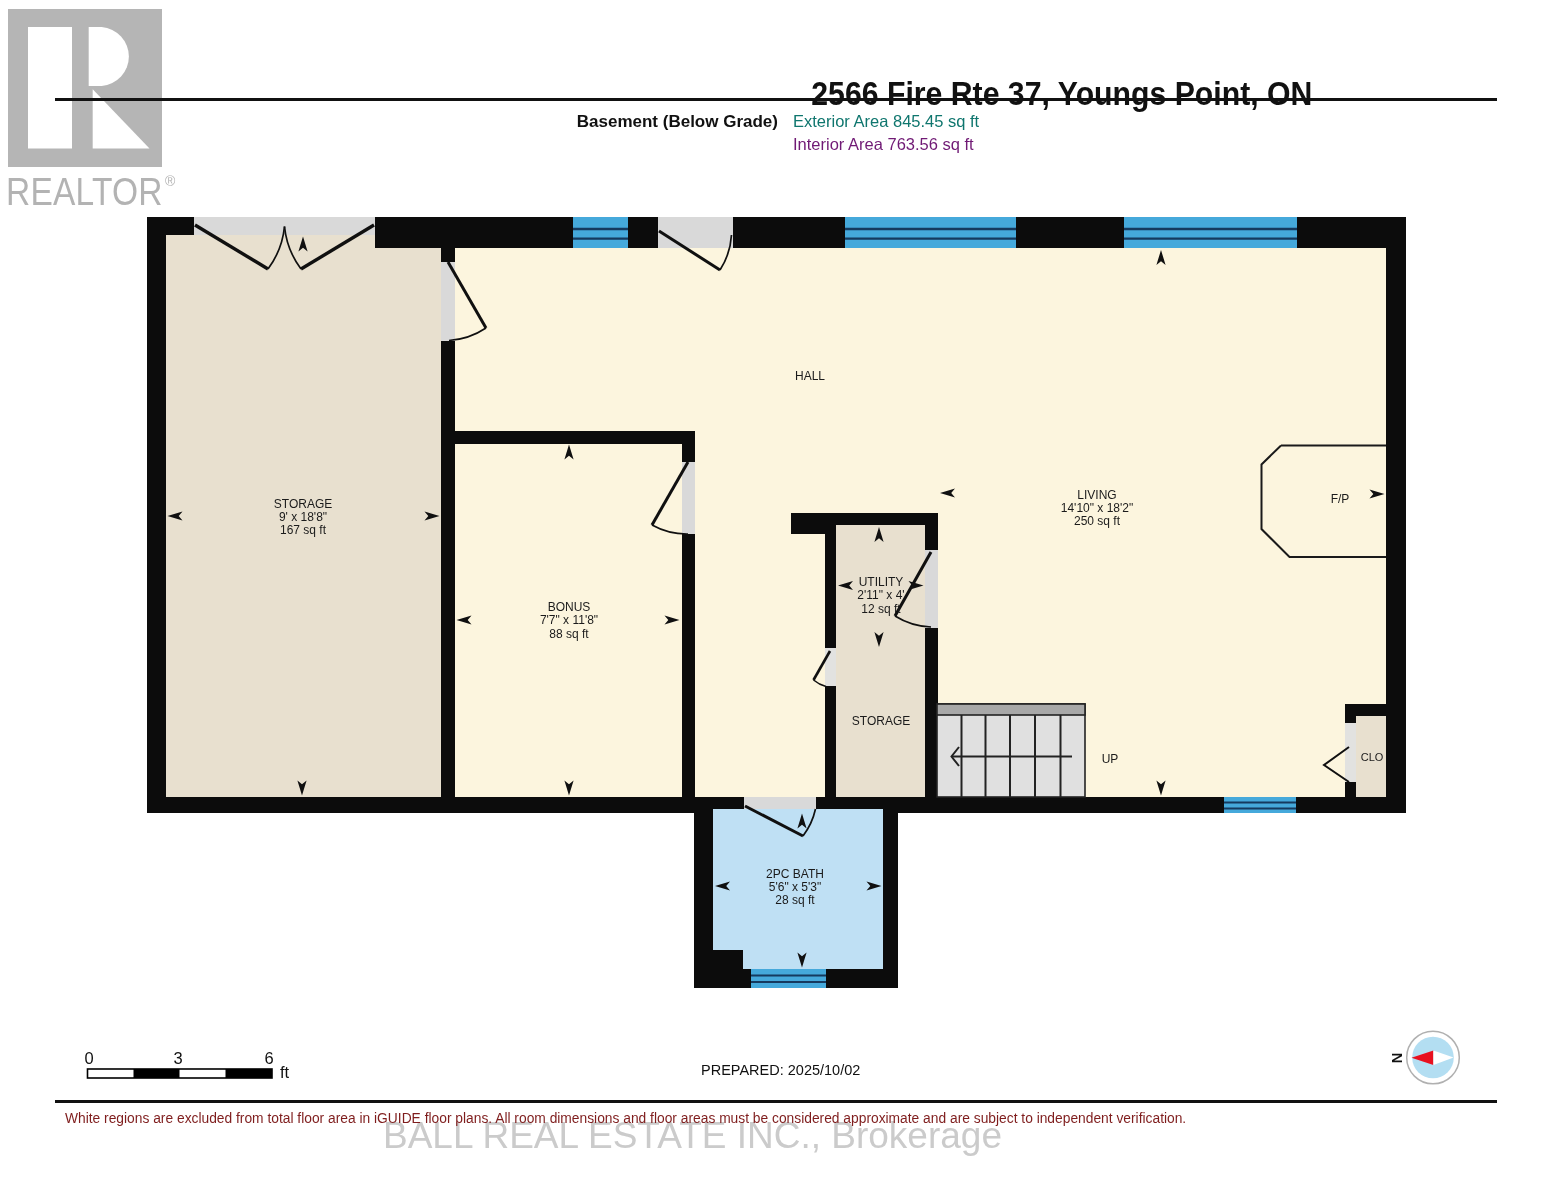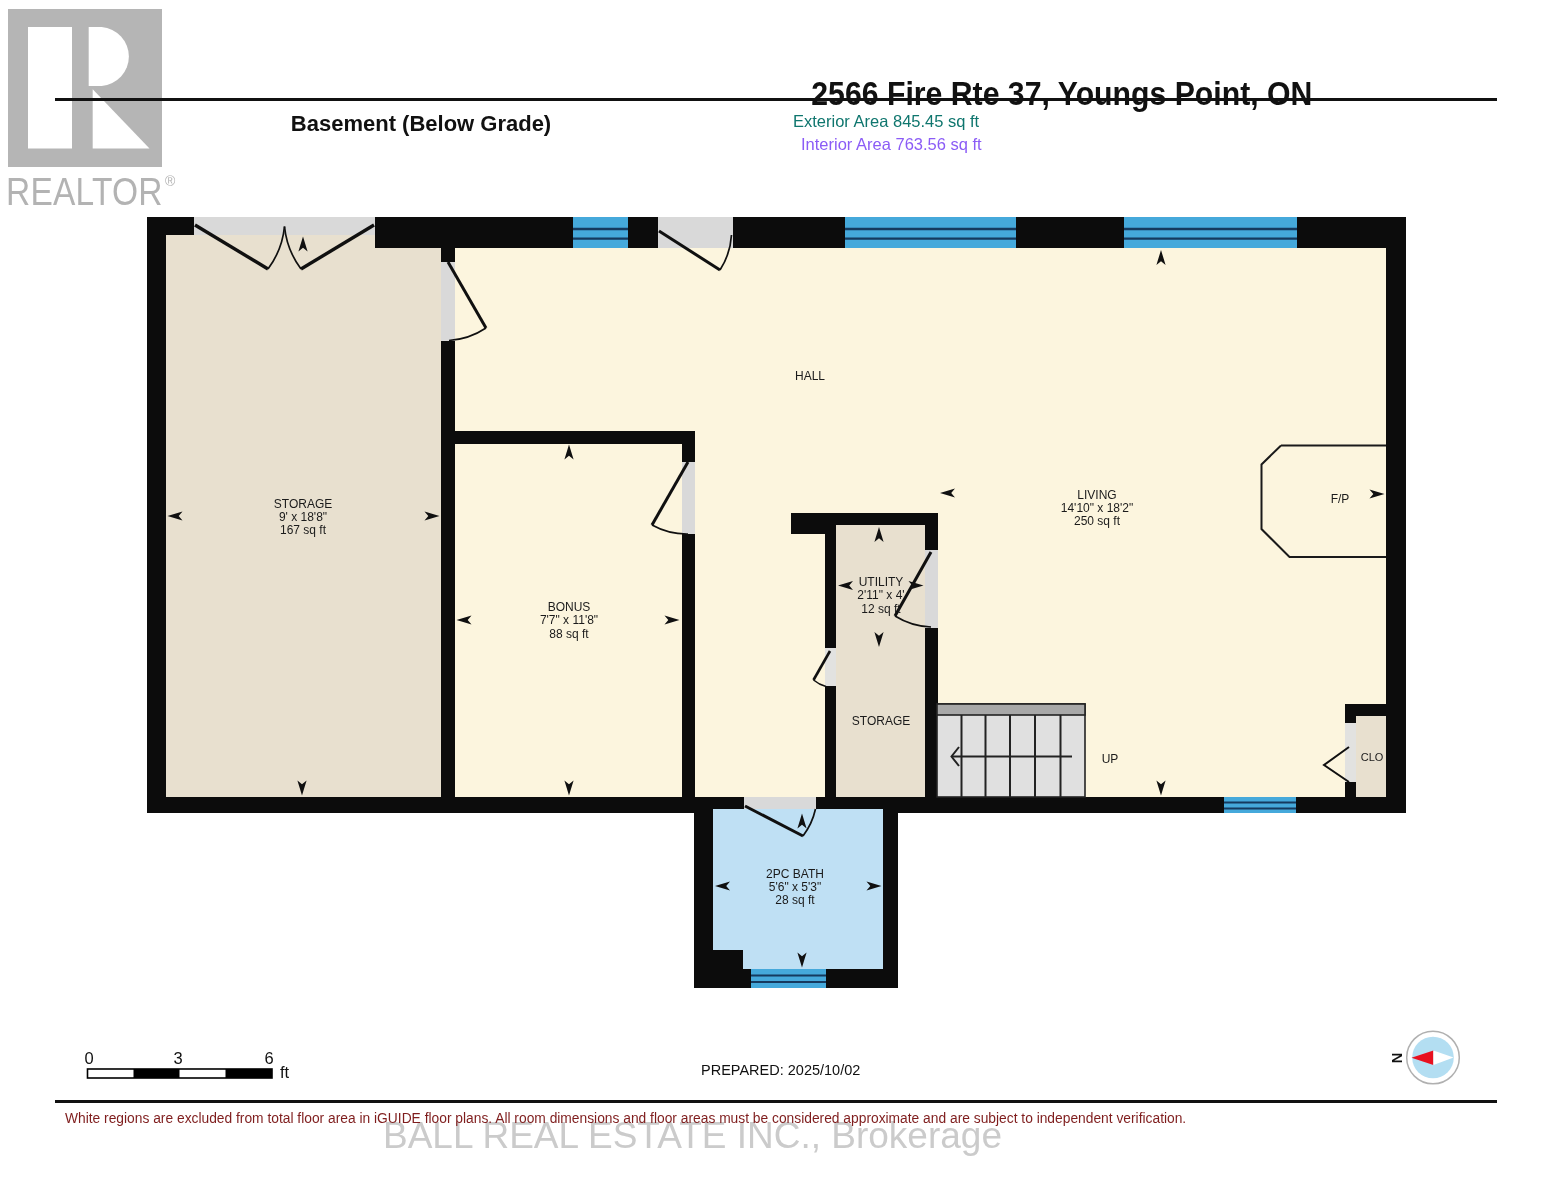--- a/index.html
+++ b/index.html
@@ -15,25 +15,25 @@
   <path d="M88.7,27 h13 a29.6,29.6 0 0 1 0,59 h-13 z" fill="#ffffff"></path>
   <path d="M92.7,89.3 L149.5,148.4 L92.7,148.4 Z" fill="#ffffff"></path>
   <text x="6" y="205" font-size="39" fill="#b3b3b3" transform="scale(0.86,1)" transform-origin="6 205" font-family="Liberation Sans, sans-serif" textLength="182">REALTOR</text>
   <text x="165" y="186" font-size="14" fill="#b3b3b3" font-family="Liberation Sans, sans-serif">®</text>
 </svg>
 
 <div class="abs" style="left:0;top:52px;width:1344px;text-align:right;font-size:34px;line-height:1;font-weight:bold;color:#111;margin-top:24px;"><span style="display:inline-block;transform:scaleX(0.889);transform-origin:50% 50%;white-space:nowrap;">2566 Fire Rte 37, Youngs Point, ON</span></div>
 
 <div class="abs" style="left:55px;top:98px;width:1442px;height:2.6px;background:#111;"></div>
 
-<div class="abs" style="left:0px;top:113px;width:778px;text-align:center;font-size:22px;line-height:1;font-weight:bold;color:#111;padding-left:32px;">Basement (Below Grade)</div>
+<div class="abs" style="left:0px;top:113px;width:778px;text-align:right;font-size:17px;line-height:1;font-weight:bold;color:#111;">Basement (Below Grade)</div>
 
 <div class="abs" style="left:793px;top:113px;font-size:16.5px;line-height:1;color:#0f766e;">Exterior Area 845.45 sq ft</div>
 
-<div class="abs" style="left:793px;top:135.5px;font-size:16.5px;line-height:1;color:#8b5cf6;margin-left:8px;">Interior Area 763.56 sq ft</div>
+<div class="abs" style="left:793px;top:135.5px;font-size:16.5px;line-height:1;color:#701a75;">Interior Area 763.56 sq ft</div>
 
 <svg class="abs" style="left:0;top:0;" width="1553" height="1200" viewBox="0 0 1553 1200" font-family="Liberation Sans, sans-serif">
 
   <rect x="455" y="248" width="931" height="549" fill="#fcf5de"></rect>
 
   <rect x="166" y="235" width="275" height="562" fill="#e8e0cf"></rect>
 
   <rect x="836" y="525" width="89" height="272" fill="#e8e0cf"></rect>
 
   <rect x="1356" y="716" width="31" height="81" fill="#e8e0cf"></rect>

